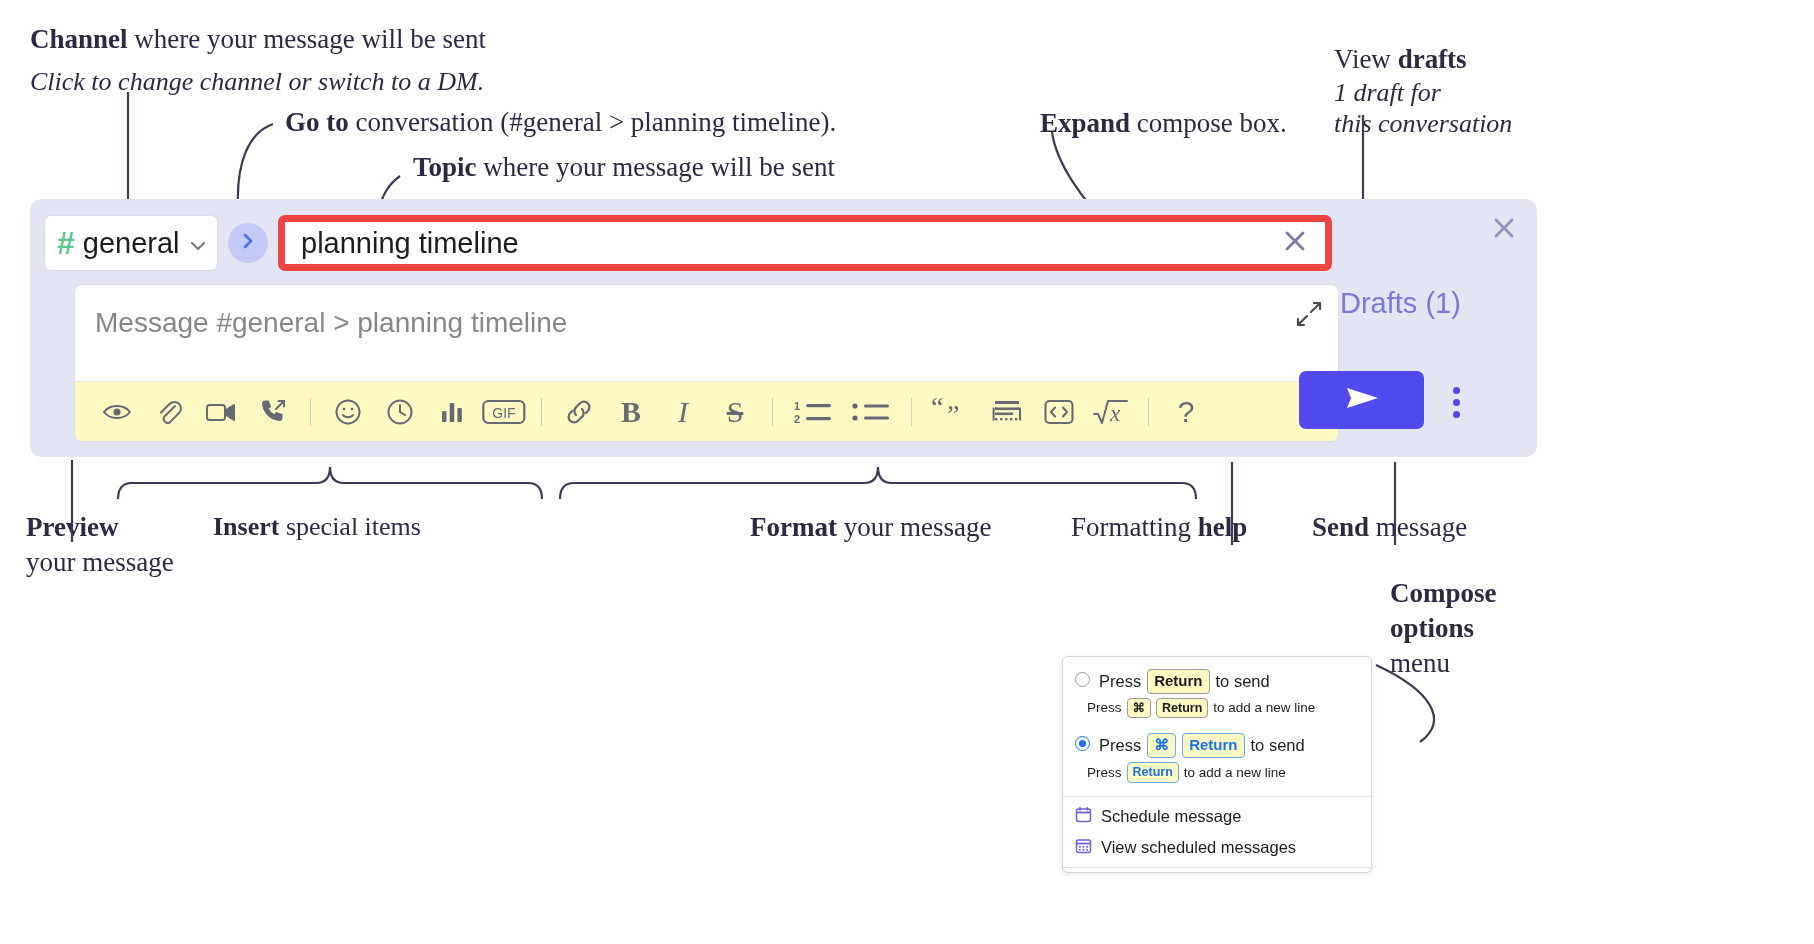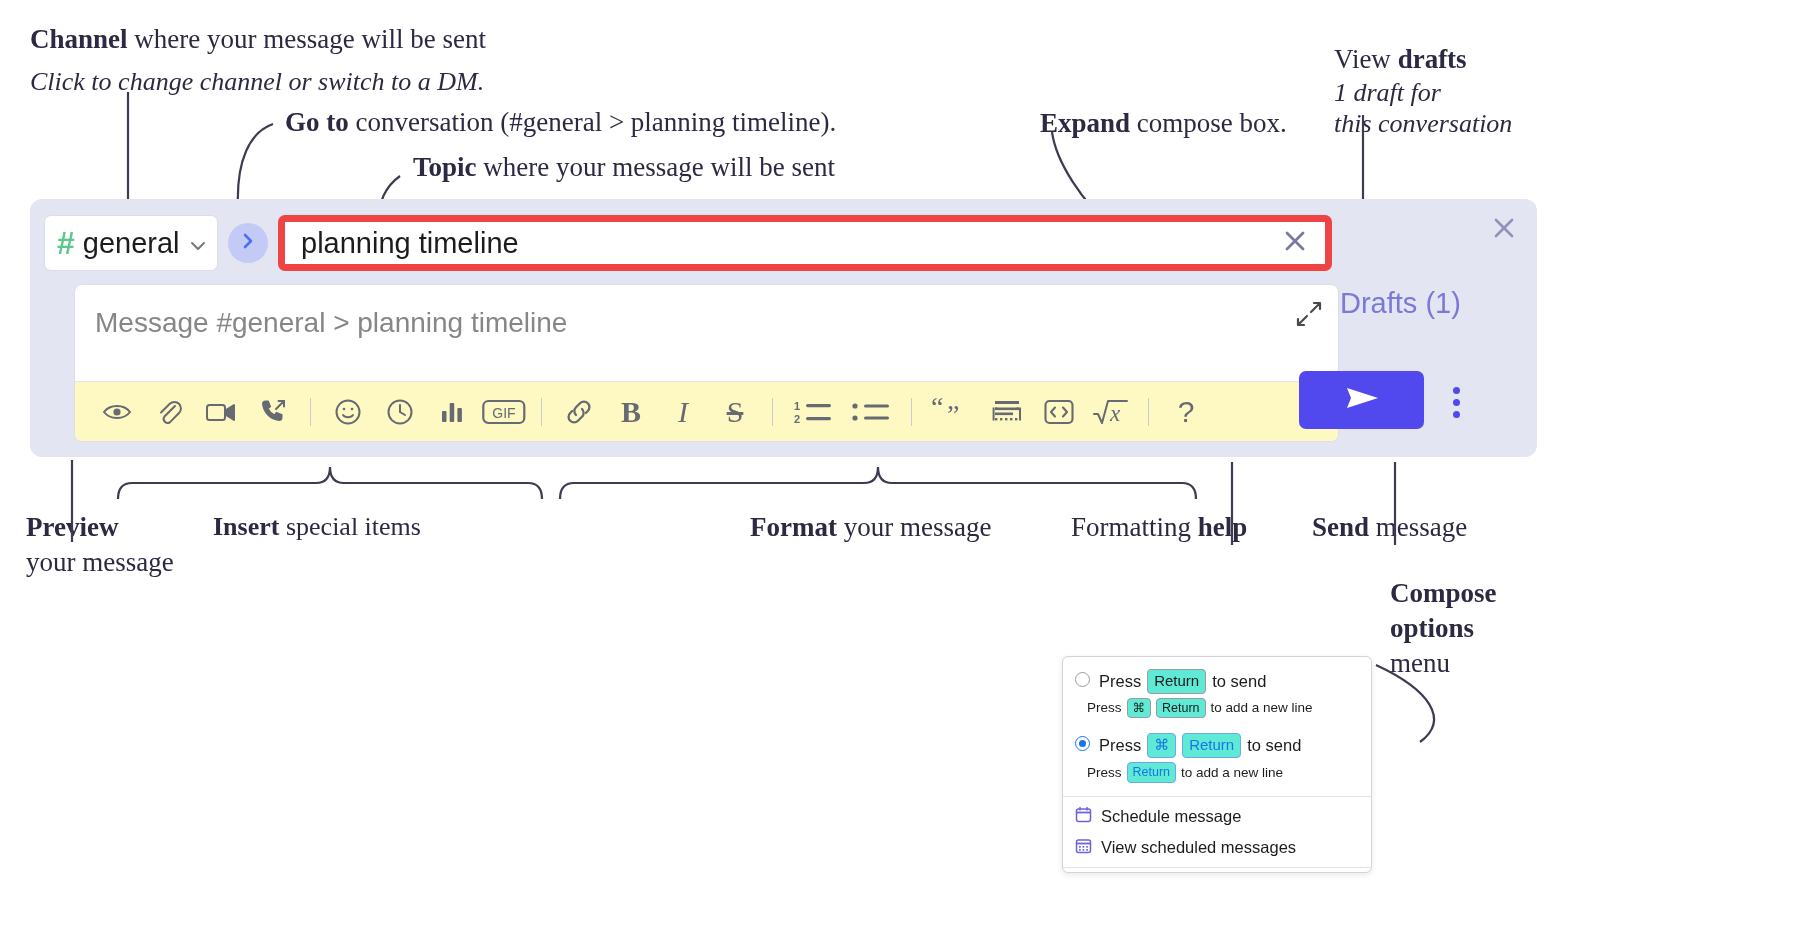--- a/index.html
+++ b/index.html
@@ -133,21 +133,21 @@
   .radio.on::after {
     content: ""; display: block; width: 7px; height: 7px;
     border-radius: 50%; background: #1a73e8; margin: 2.4px auto;
   }
   .opt-main { font-size: 16.5px; display: flex; align-items: center; gap: 6px; }
   .opt-sub { font-size: 13.5px; display: flex; align-items: center; gap: 5px; margin: 4px 0 6px 24px; color: #1d1c1d; }
   .key {
     display: inline-flex; align-items: center; justify-content: center;
     border: 1px solid #9a9aa2; border-radius: 4px;
     padding: 0px 6px; font-size: 15px; line-height: 1.5;
-    background: #5eead4; color: #1d1c1d;
+    background: #fef9c3; color: #1d1c1d; font-weight: bold;
   }
   .key.sm { font-size: 12.5px; padding: 0 5px; }
   .key.blue { border-color: #6aa8f2; color: #1a73e8; }
   .menu-div { height: 1px; background: #e3e3e7; margin: 4px 0; }
   .mitem { display: flex; align-items: center; gap: 9px; padding: 5px 12px; font-size: 16.5px; }
   .mgroup { padding-bottom: 3px; }
   .cal { color: #6c63d8; }
 </style>
 </head>
 <body>

